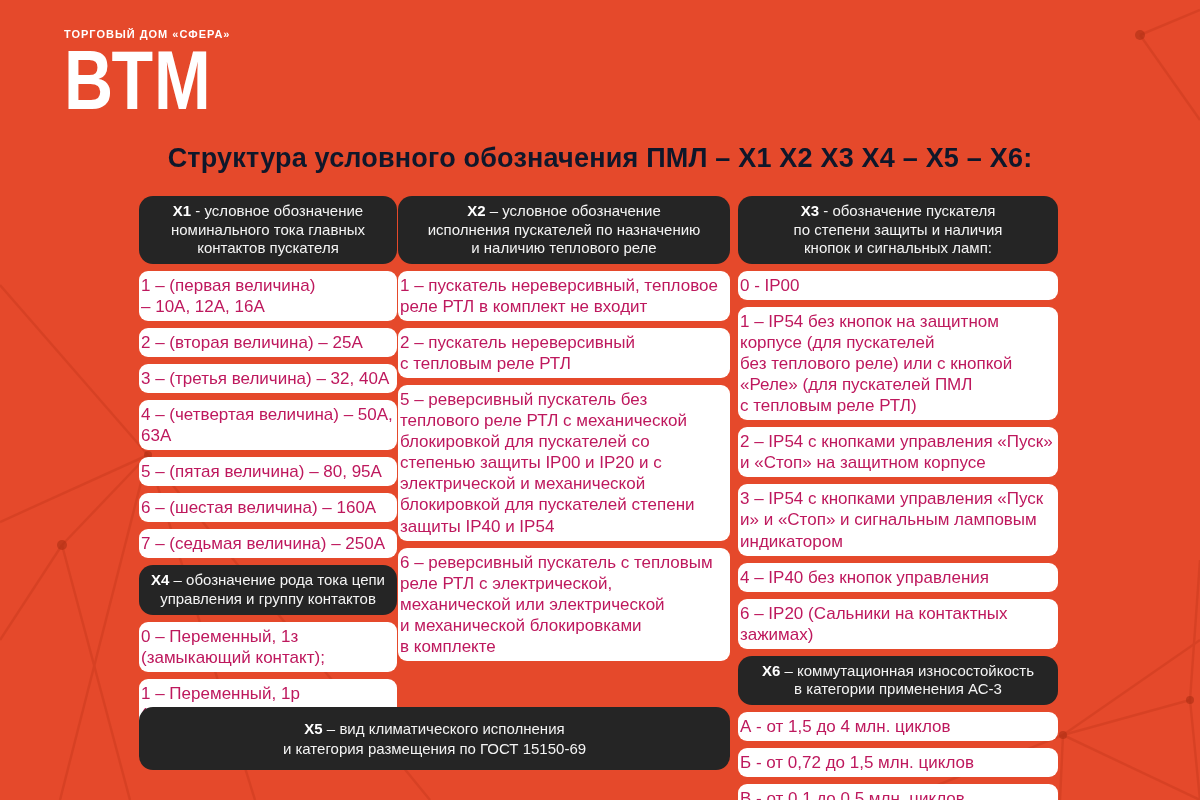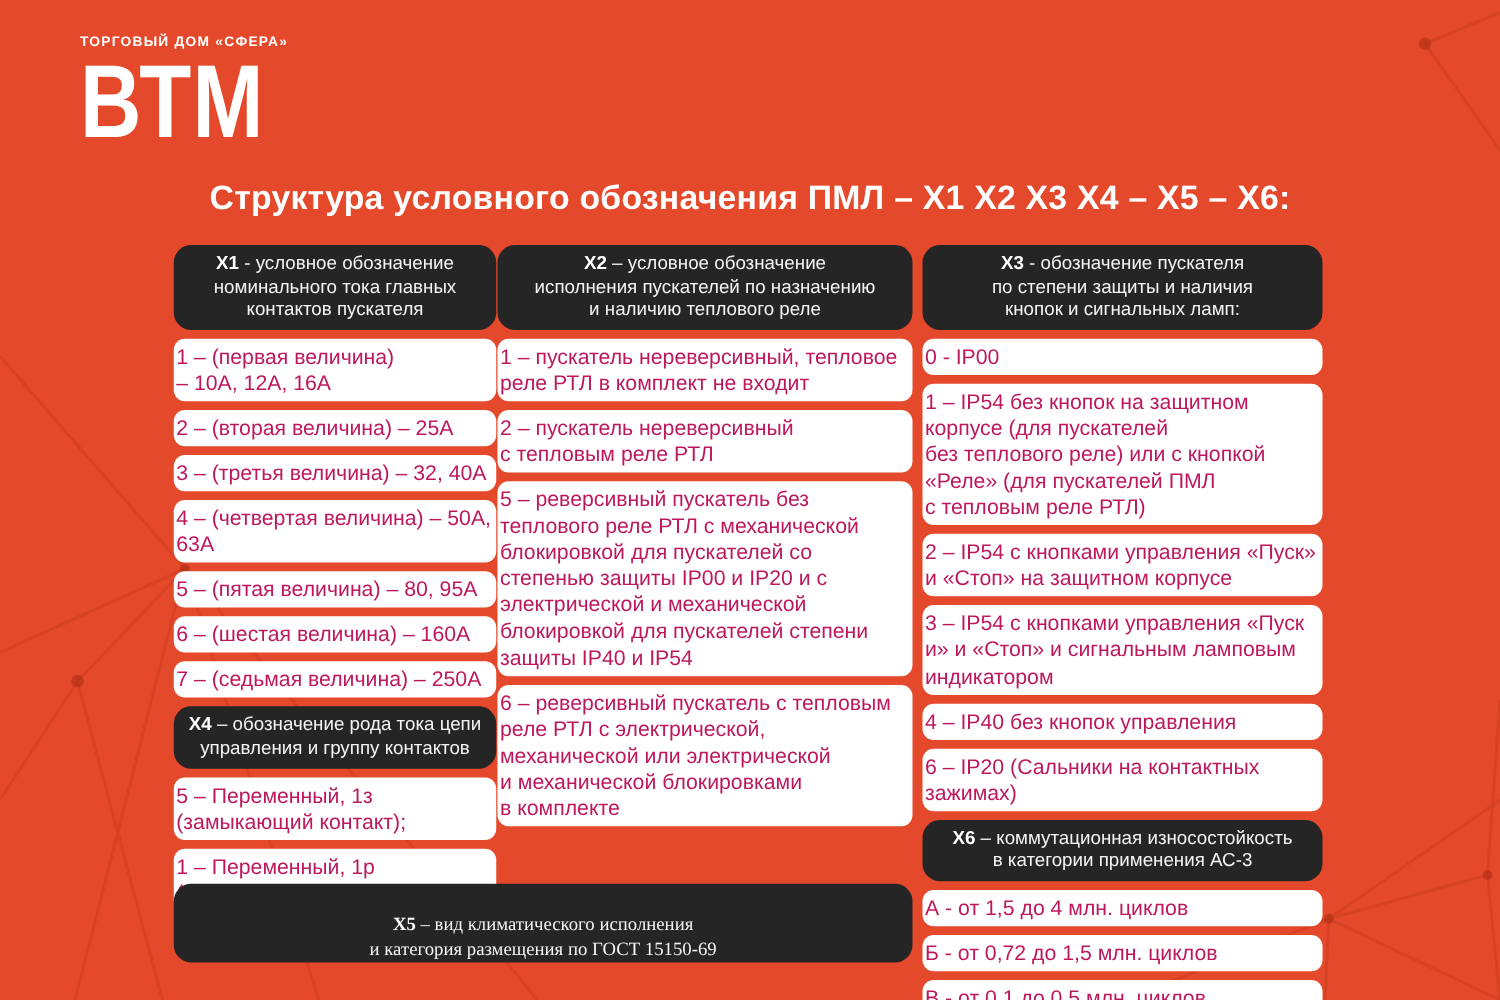--- a/index.html
+++ b/index.html
@@ -11,43 +11,43 @@
   }
   .plexus{position:absolute;inset:0;width:1200px;height:800px;pointer-events:none;}
   .logo{position:absolute;left:64px;top:28px;color:#fff;}
   .logo .tagline{font-size:11px;font-weight:bold;letter-spacing:1px;white-space:nowrap;}
   .logo .brand{
     font-size:74px;font-weight:800;line-height:0.95;margin-top:2px;
     letter-spacing:1px;transform:scale(0.92,1.12);transform-origin:left top;
   }
   .page-title{
     position:absolute;left:0;top:143px;width:1200px;text-align:center;
-    color:#ffffff;font-size:27px;font-weight:bold;letter-spacing:0.2px;
+    color:#0f172a;font-size:27px;font-weight:bold;letter-spacing:0.2px;
   }
   .col{position:absolute;display:flex;flex-direction:column;gap:7px;}
   #col1{left:139px;top:196px;width:258px;}
   #col2{left:398px;top:196px;width:332px;}
   #col3{left:738px;top:196px;width:320px;}
   .hdr{
     background:#252525;color:#F4F4F4;border-radius:14px;
     padding:6px 10px;text-align:center;
     font-size:15px;line-height:1.24;
   }
   .hdr b{font-weight:bold;color:#fff;}
   .hdr span{white-space:pre-line;}
   .item{
     background:#FFFFFF;color:#be185d;border-radius:9px;
     padding:4px 2px;font-size:17px;line-height:1.24;
     white-space:pre-line;display:flex;flex-direction:column;justify-content:center;
   }
   .x5box{
     position:absolute;left:139px;top:707px;width:591px;height:63px;
     background:#252525;color:#F4F4F4;border-radius:14px;
-    display:flex;align-items:flex-end;justify-content:center;text-align:center;
-    font-size:15px;line-height:1.3;font-family:Liberation Serif, serif;
+    display:flex;align-items:center;justify-content:center;text-align:center;
+    font-size:15px;line-height:1.3;
   }
   .x5box b{font-weight:bold;color:#fff;}
   .x5box span{white-space:pre-line;}
 </style>
 </head>
 <body>
 
 <svg class="plexus" viewBox="0 0 1200 800">
   <g stroke="#C8391C" stroke-width="2.5" opacity="0.45">
     <line x1="148" y1="455" x2="0" y2="285"></line>
@@ -92,21 +92,21 @@
 – 10А, 12А, 16А</div>
   <div class="item">2 – (вторая величина) – 25А</div>
   <div class="item">3 – (третья величина) – 32, 40А</div>
   <div class="item">4 – (четвертая величина) – 50А,
 63А</div>
   <div class="item">5 – (пятая величина) – 80, 95А</div>
   <div class="item">6 – (шестая величина) – 160А</div>
   <div class="item">7 – (седьмая величина) – 250А</div>
   <div class="hdr"><b>Х4</b><span> – обозначение рода тока цепи
 управления и группу контактов</span></div>
-  <div class="item">5 – Переменный, 1з
+  <div class="item">0 – Переменный, 1з
 (замыкающий контакт);</div>
   <div class="item">1 – Переменный, 1р
 (размыкающий контакт)</div>
 </div>
 
 <div class="col" id="col2">
   <div class="hdr"><b>Х2</b><span> – условное обозначение
 исполнения пускателей по назначению
 и наличию теплового реле</span></div>
   <div class="item">1 – пускатель нереверсивный, тепловое

